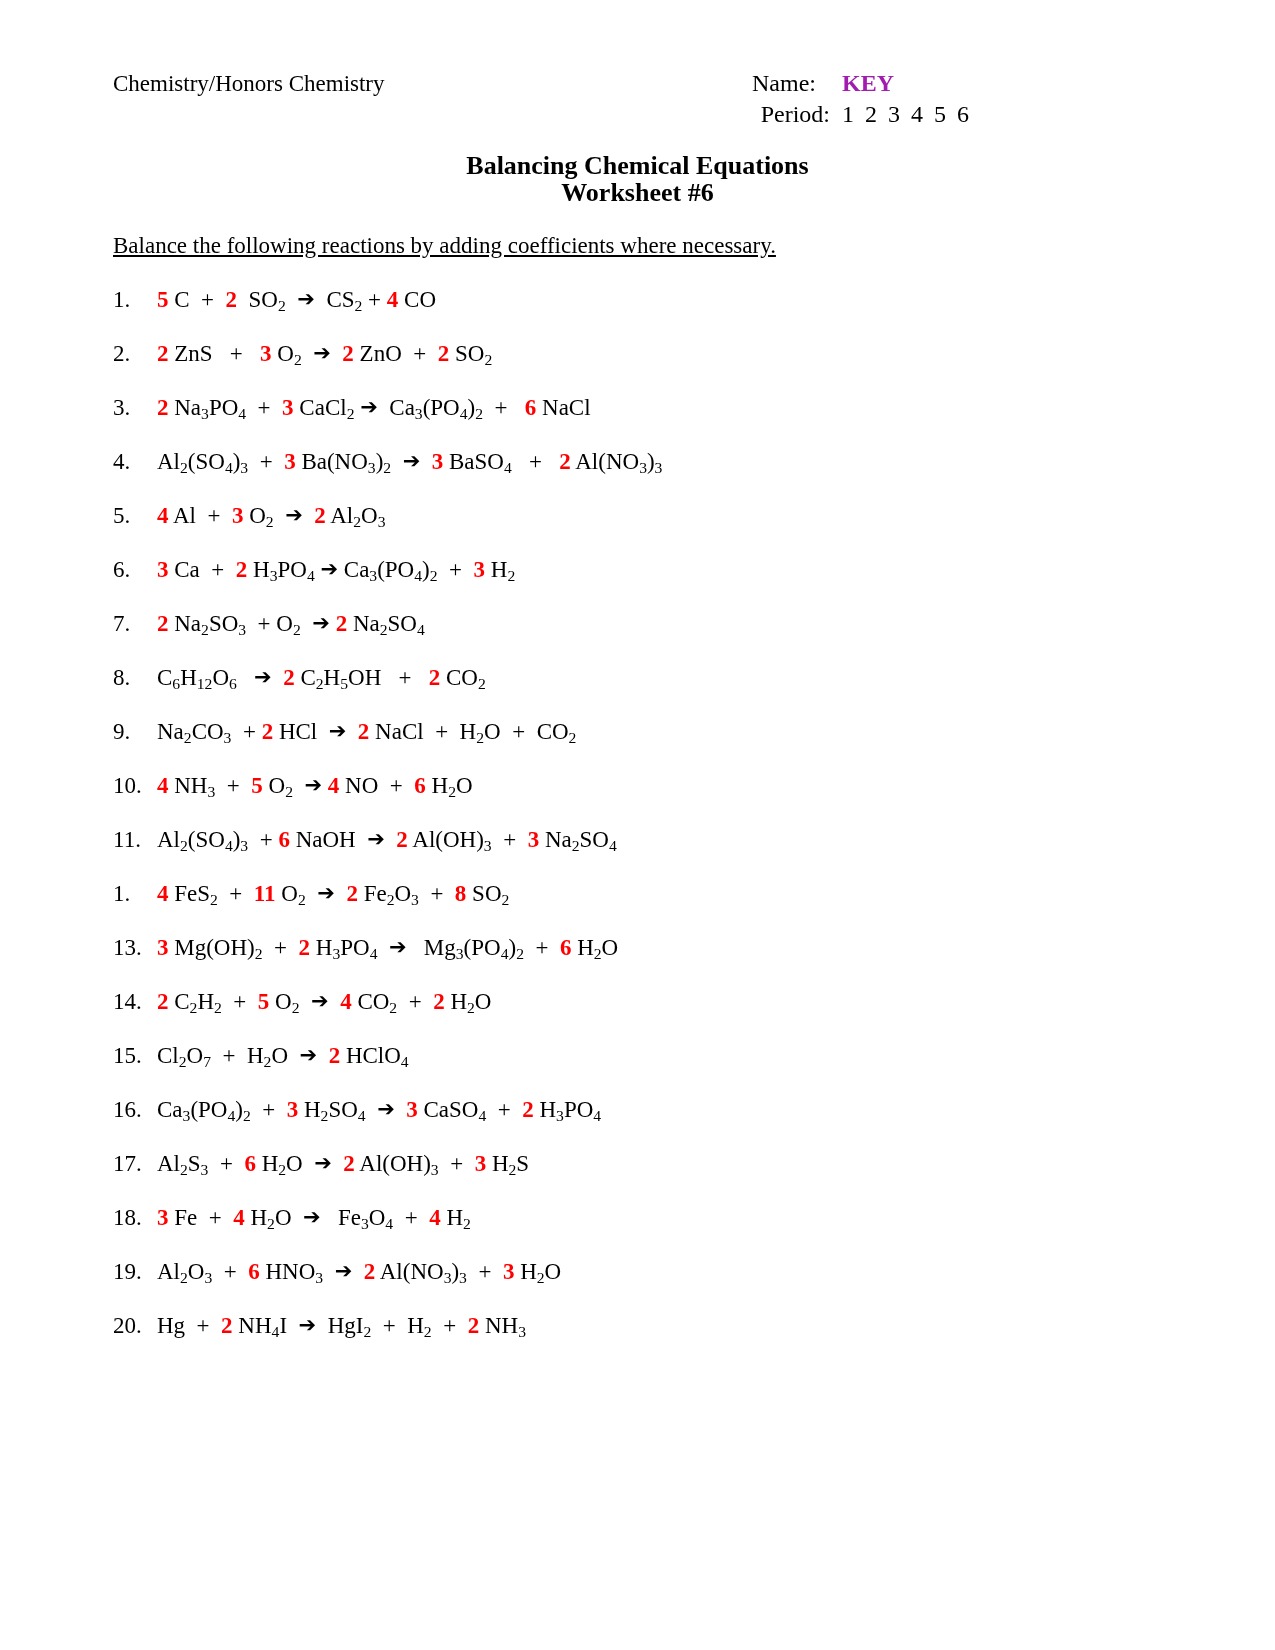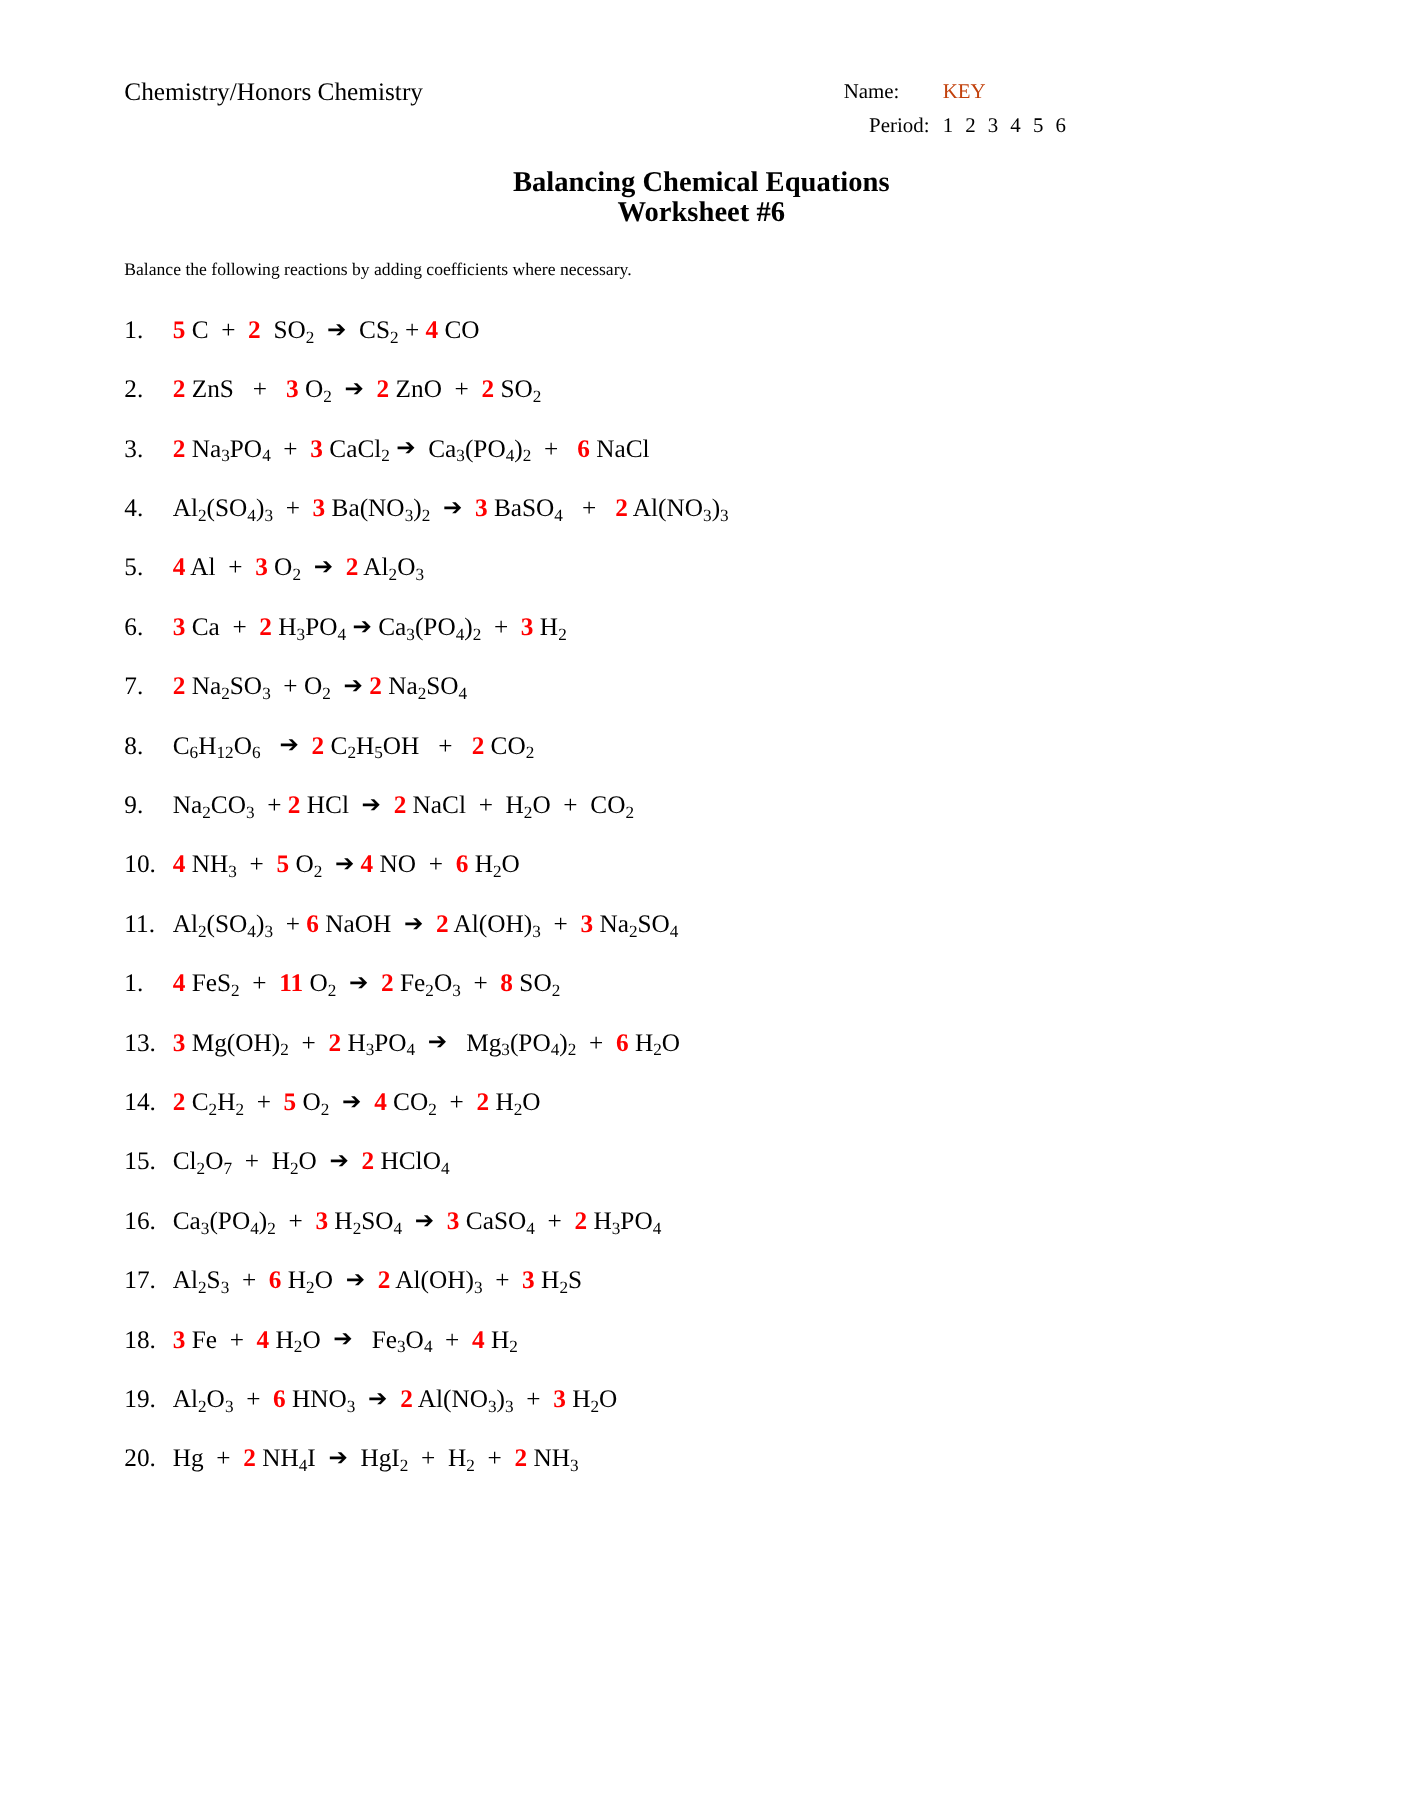--- a/index.html
+++ b/index.html
@@ -37,34 +37,34 @@
     font-size: 23px;
     line-height: 31px;
     white-space: nowrap;
   }
   .name-block {
     display: flex;
     flex-direction: column;
     margin-right: 185px;
   }
   .name-row, .period-row {
-    font-size: 19px;
+    font-size: 24px;
     line-height: 31px;
     white-space: nowrap;
     display: flex;
     margin-left: 43px;
   }
   .field-label {
     display: inline-block;
   }
   .name-row .field-label { min-width: 78px; }
   .period-row .field-label { min-width: 78px; text-align: right; }
   .name-value {
-    color: #c2410c;
-    font-weight: normal;
+    color: #a21caf;
+    font-weight: bold;
     margin-left: 12px;
   }
   .period-values {
     margin-left: 12px;
     letter-spacing: 0px;
   }
   .period-values span { margin-right: 11px; }
 
   
   .doc-title {
@@ -77,22 +77,23 @@
     font-size: 26px;
     line-height: 27px;
   }
   .doc-title .line2 { display: block; }
 
   
   .instructions {
     position: absolute;
     left: 113px;
     top: 232px;
-    font-size: 16px;
+    font-size: 23px;
     line-height: 28px;
+    text-decoration: underline;
   }
 
   
   .eq-list {
     position: absolute;
     left: 113px;
     top: 286px;
     width: 1060px;
   }
   .eq-row {

